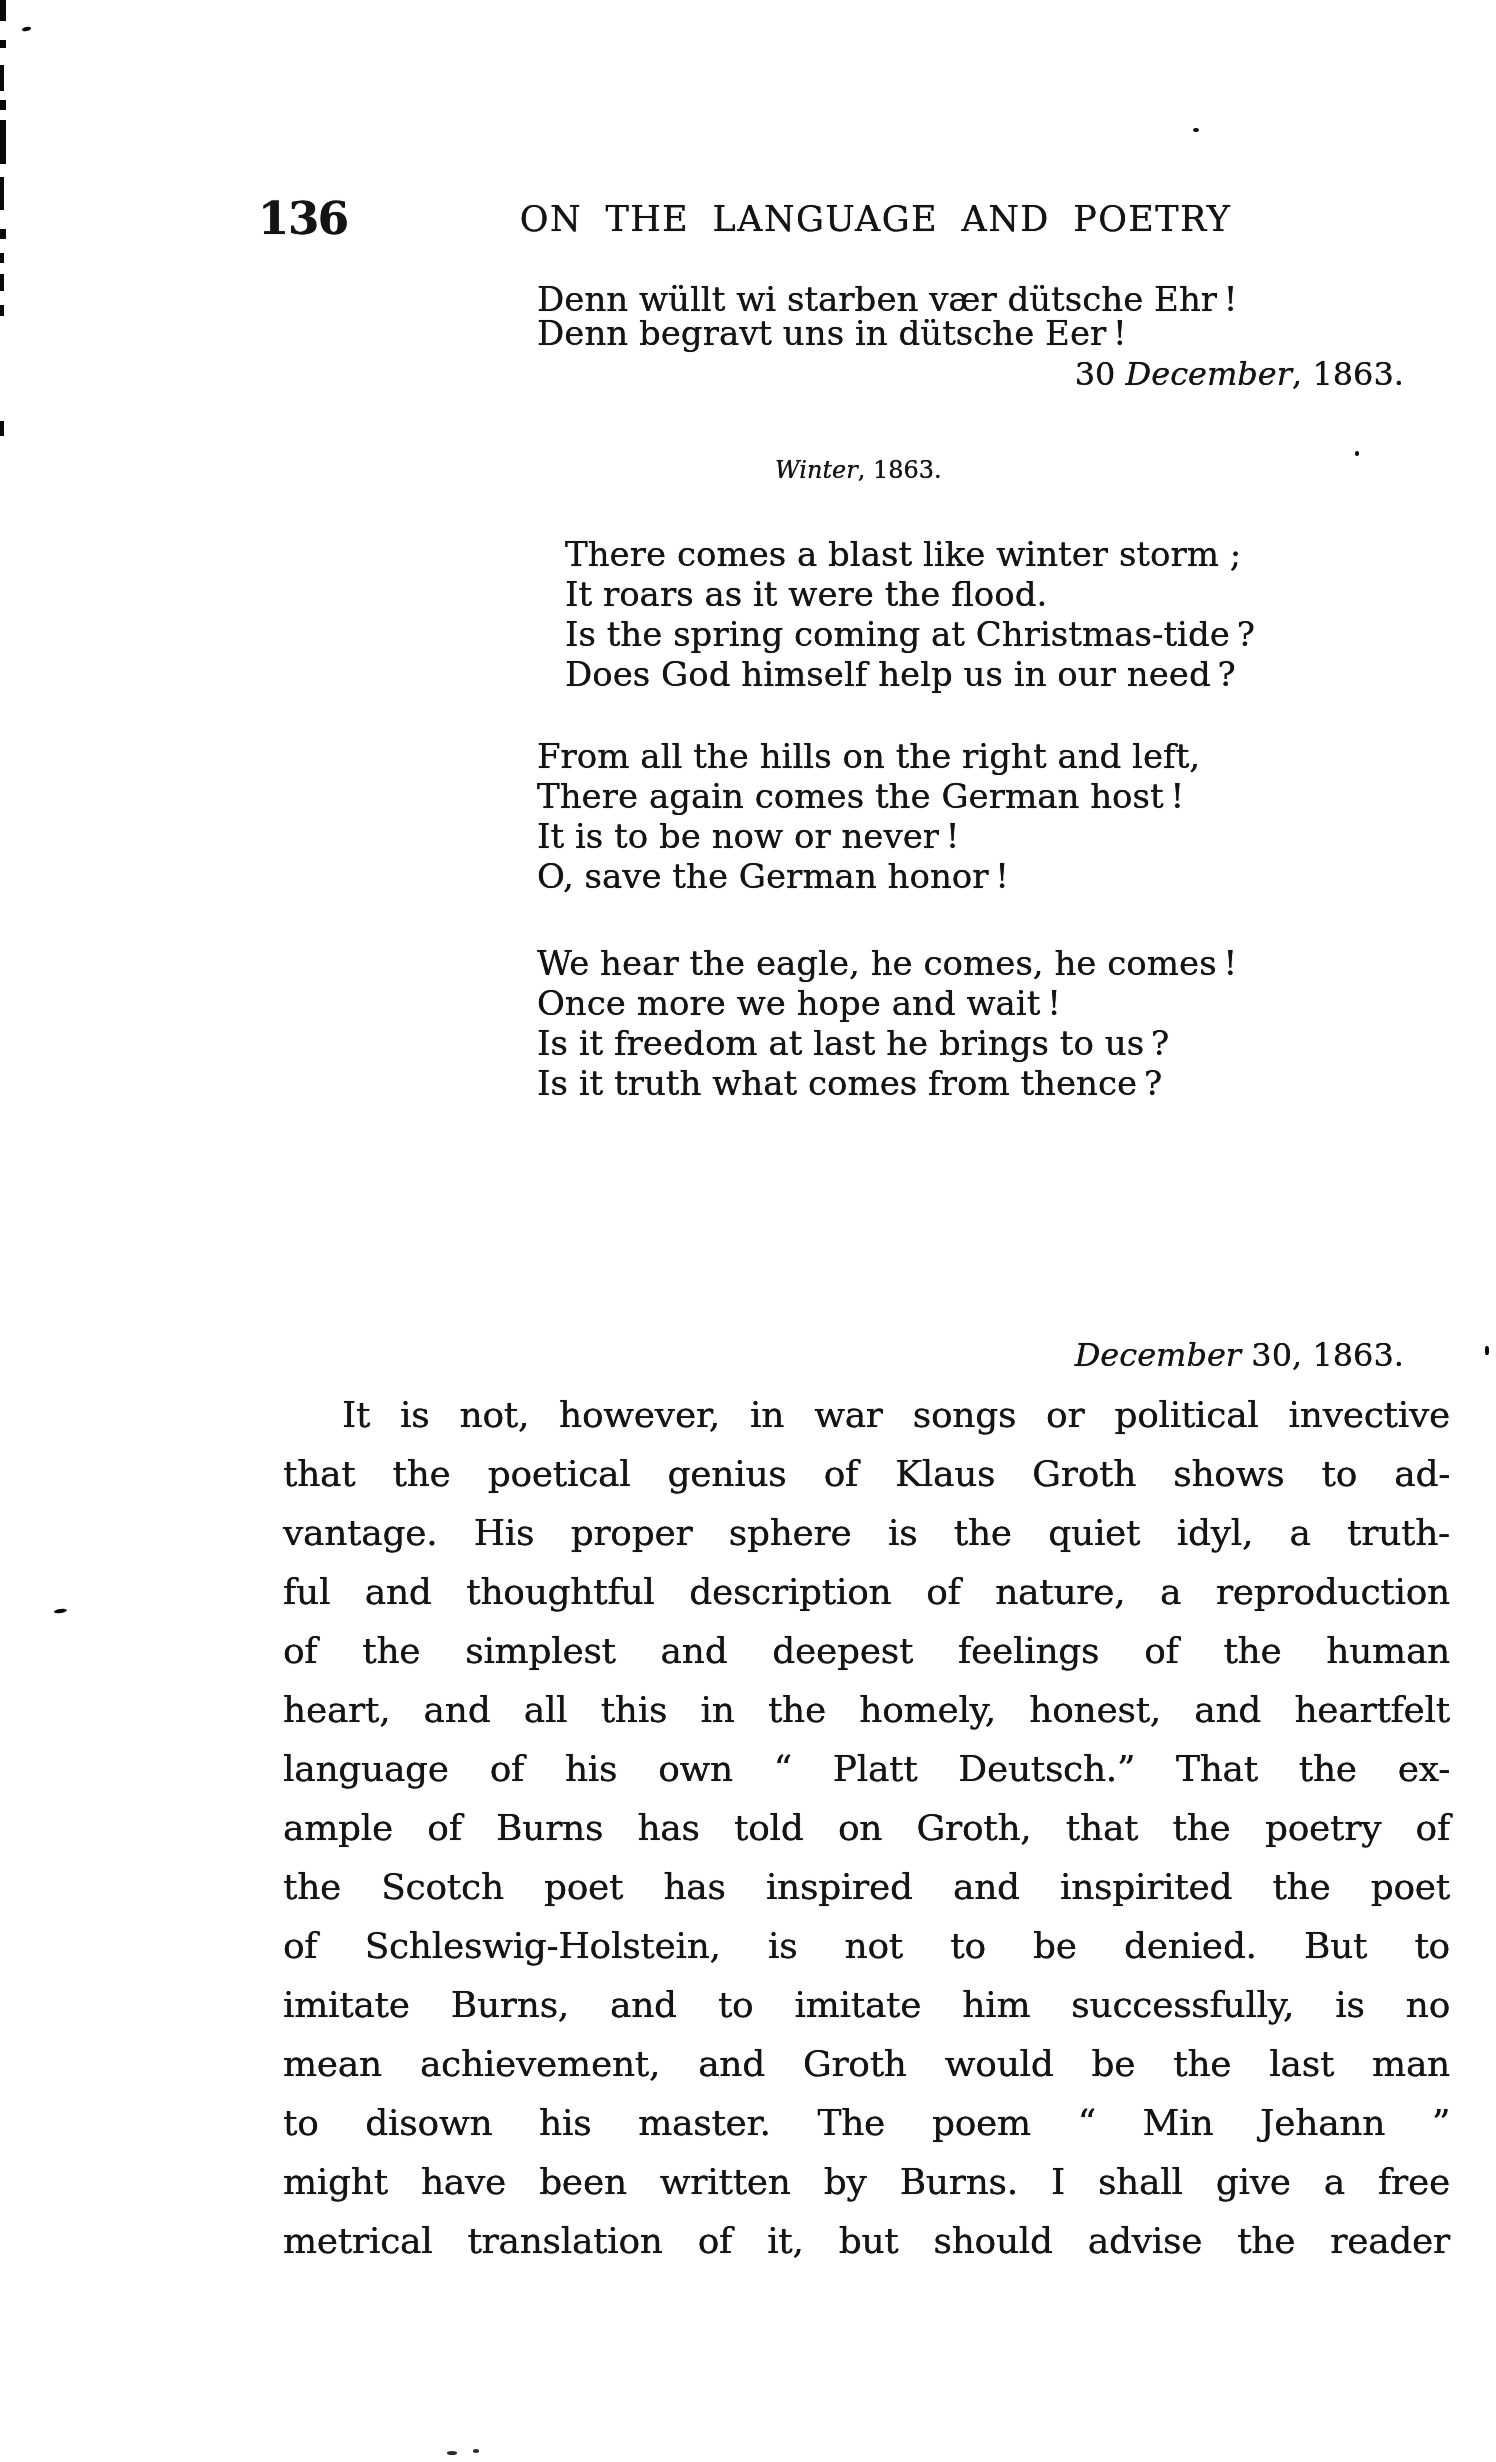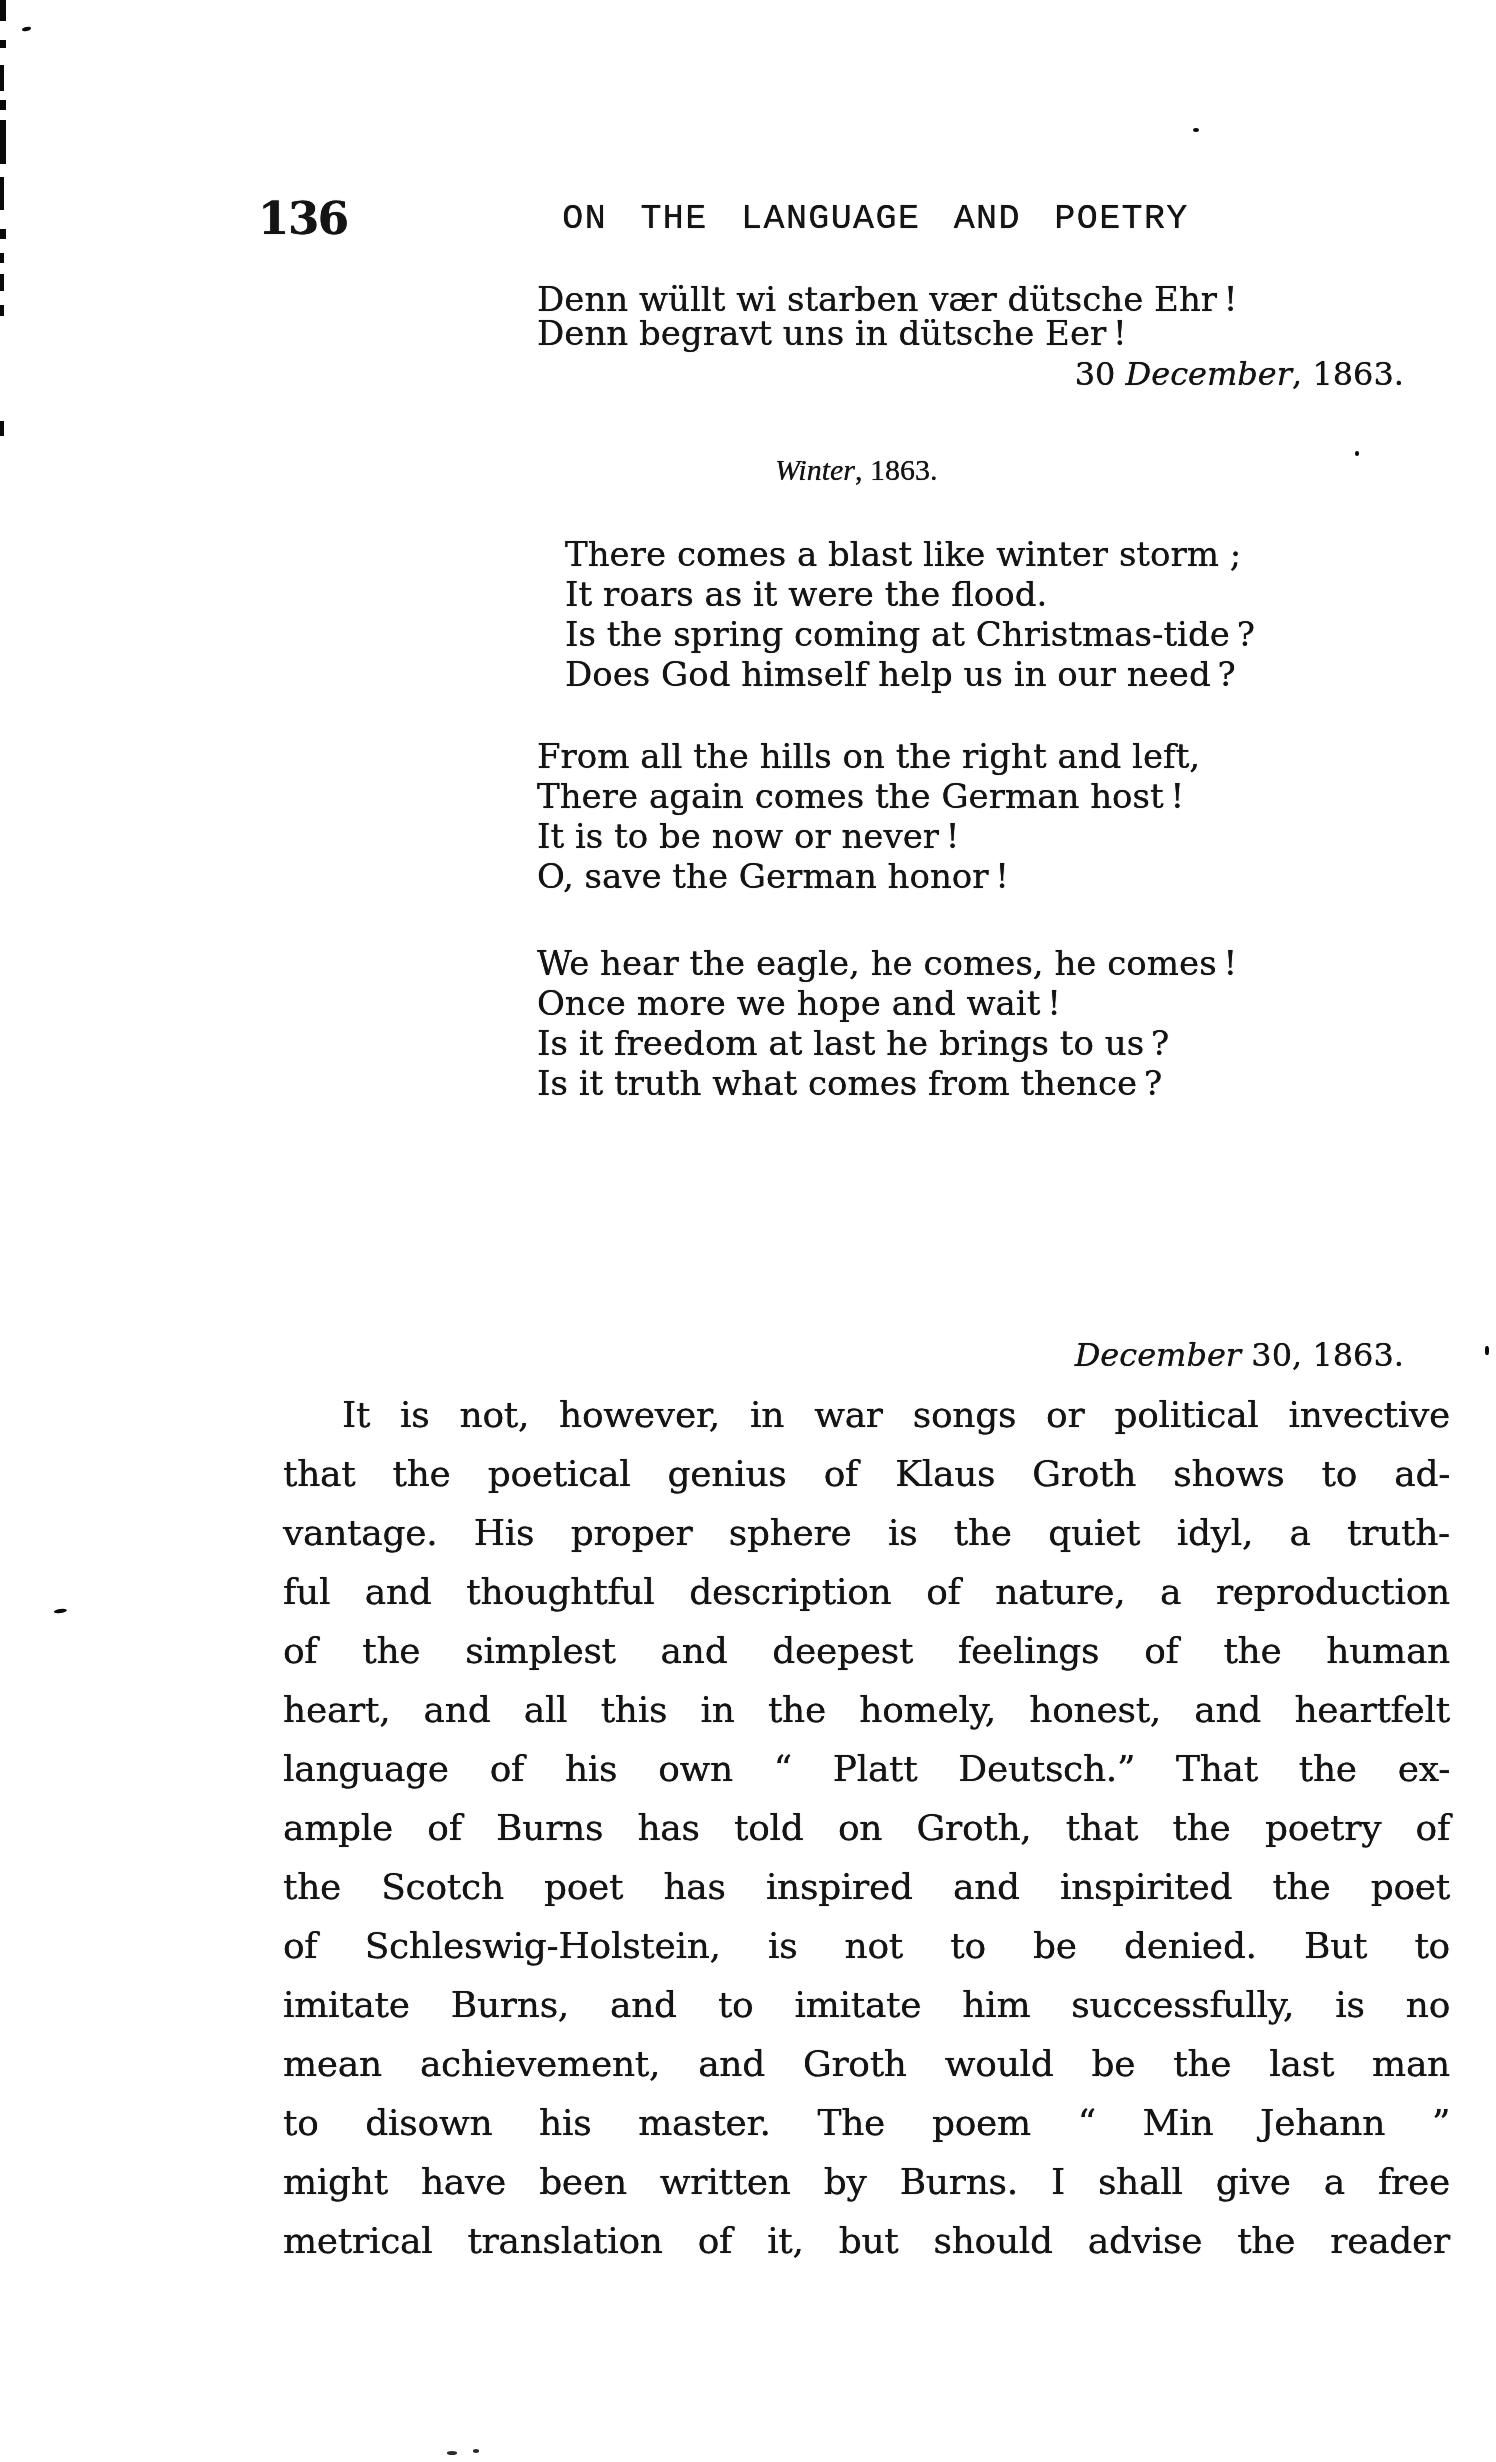--- a/index.html
+++ b/index.html
@@ -18,41 +18,41 @@
 
   
   .page-number {
     position:absolute; left:258px; top:195px;
     font-size:45px; line-height:47px; font-weight:bold;
     letter-spacing:-1.4px; white-space:nowrap;
   }
   .running-title {
     position:absolute; left:516px; top:200px; width:719px;
     text-align:center; font-size:35px; line-height:39px;
-    letter-spacing:1.4px; word-spacing:11px; white-space:nowrap;font-family:Liberation Mono, monospace;
+    letter-spacing:1.4px; word-spacing:11px; white-space:nowrap;
   }
 
   
   .epigraph {
     position:absolute; left:537px; top:282px;
     font-size:34px; line-height:34px;
   }
   .epigraph .vline, .stanza .vline { white-space:nowrap; }
 
   .date {
     position:absolute; right:92px;
     font-size:32px; line-height:36px; white-space:nowrap;margin-top:22px;
   }
   .date1 { top:334px; }
   .date2 { top:1315px; }
   .italic, .date .month { font-style:italic; }
 
   .poem-heading {
     position:absolute; left:775px; top:452px;
-    font-size:30px; line-height:36px; white-space:nowrap;font-family:Liberation Serif, serif;
+    font-size:24px; line-height:36px; white-space:nowrap;
   }
 
   .stanza {
     position:absolute; left:537px;
     font-size:34px; line-height:40px;
   }
   .s1 { top:534px;margin-left:28px; } .s2 { top:736px; } .s3 { top:943px; } .s4 { top:1148px; }
 
   
   .prose {

